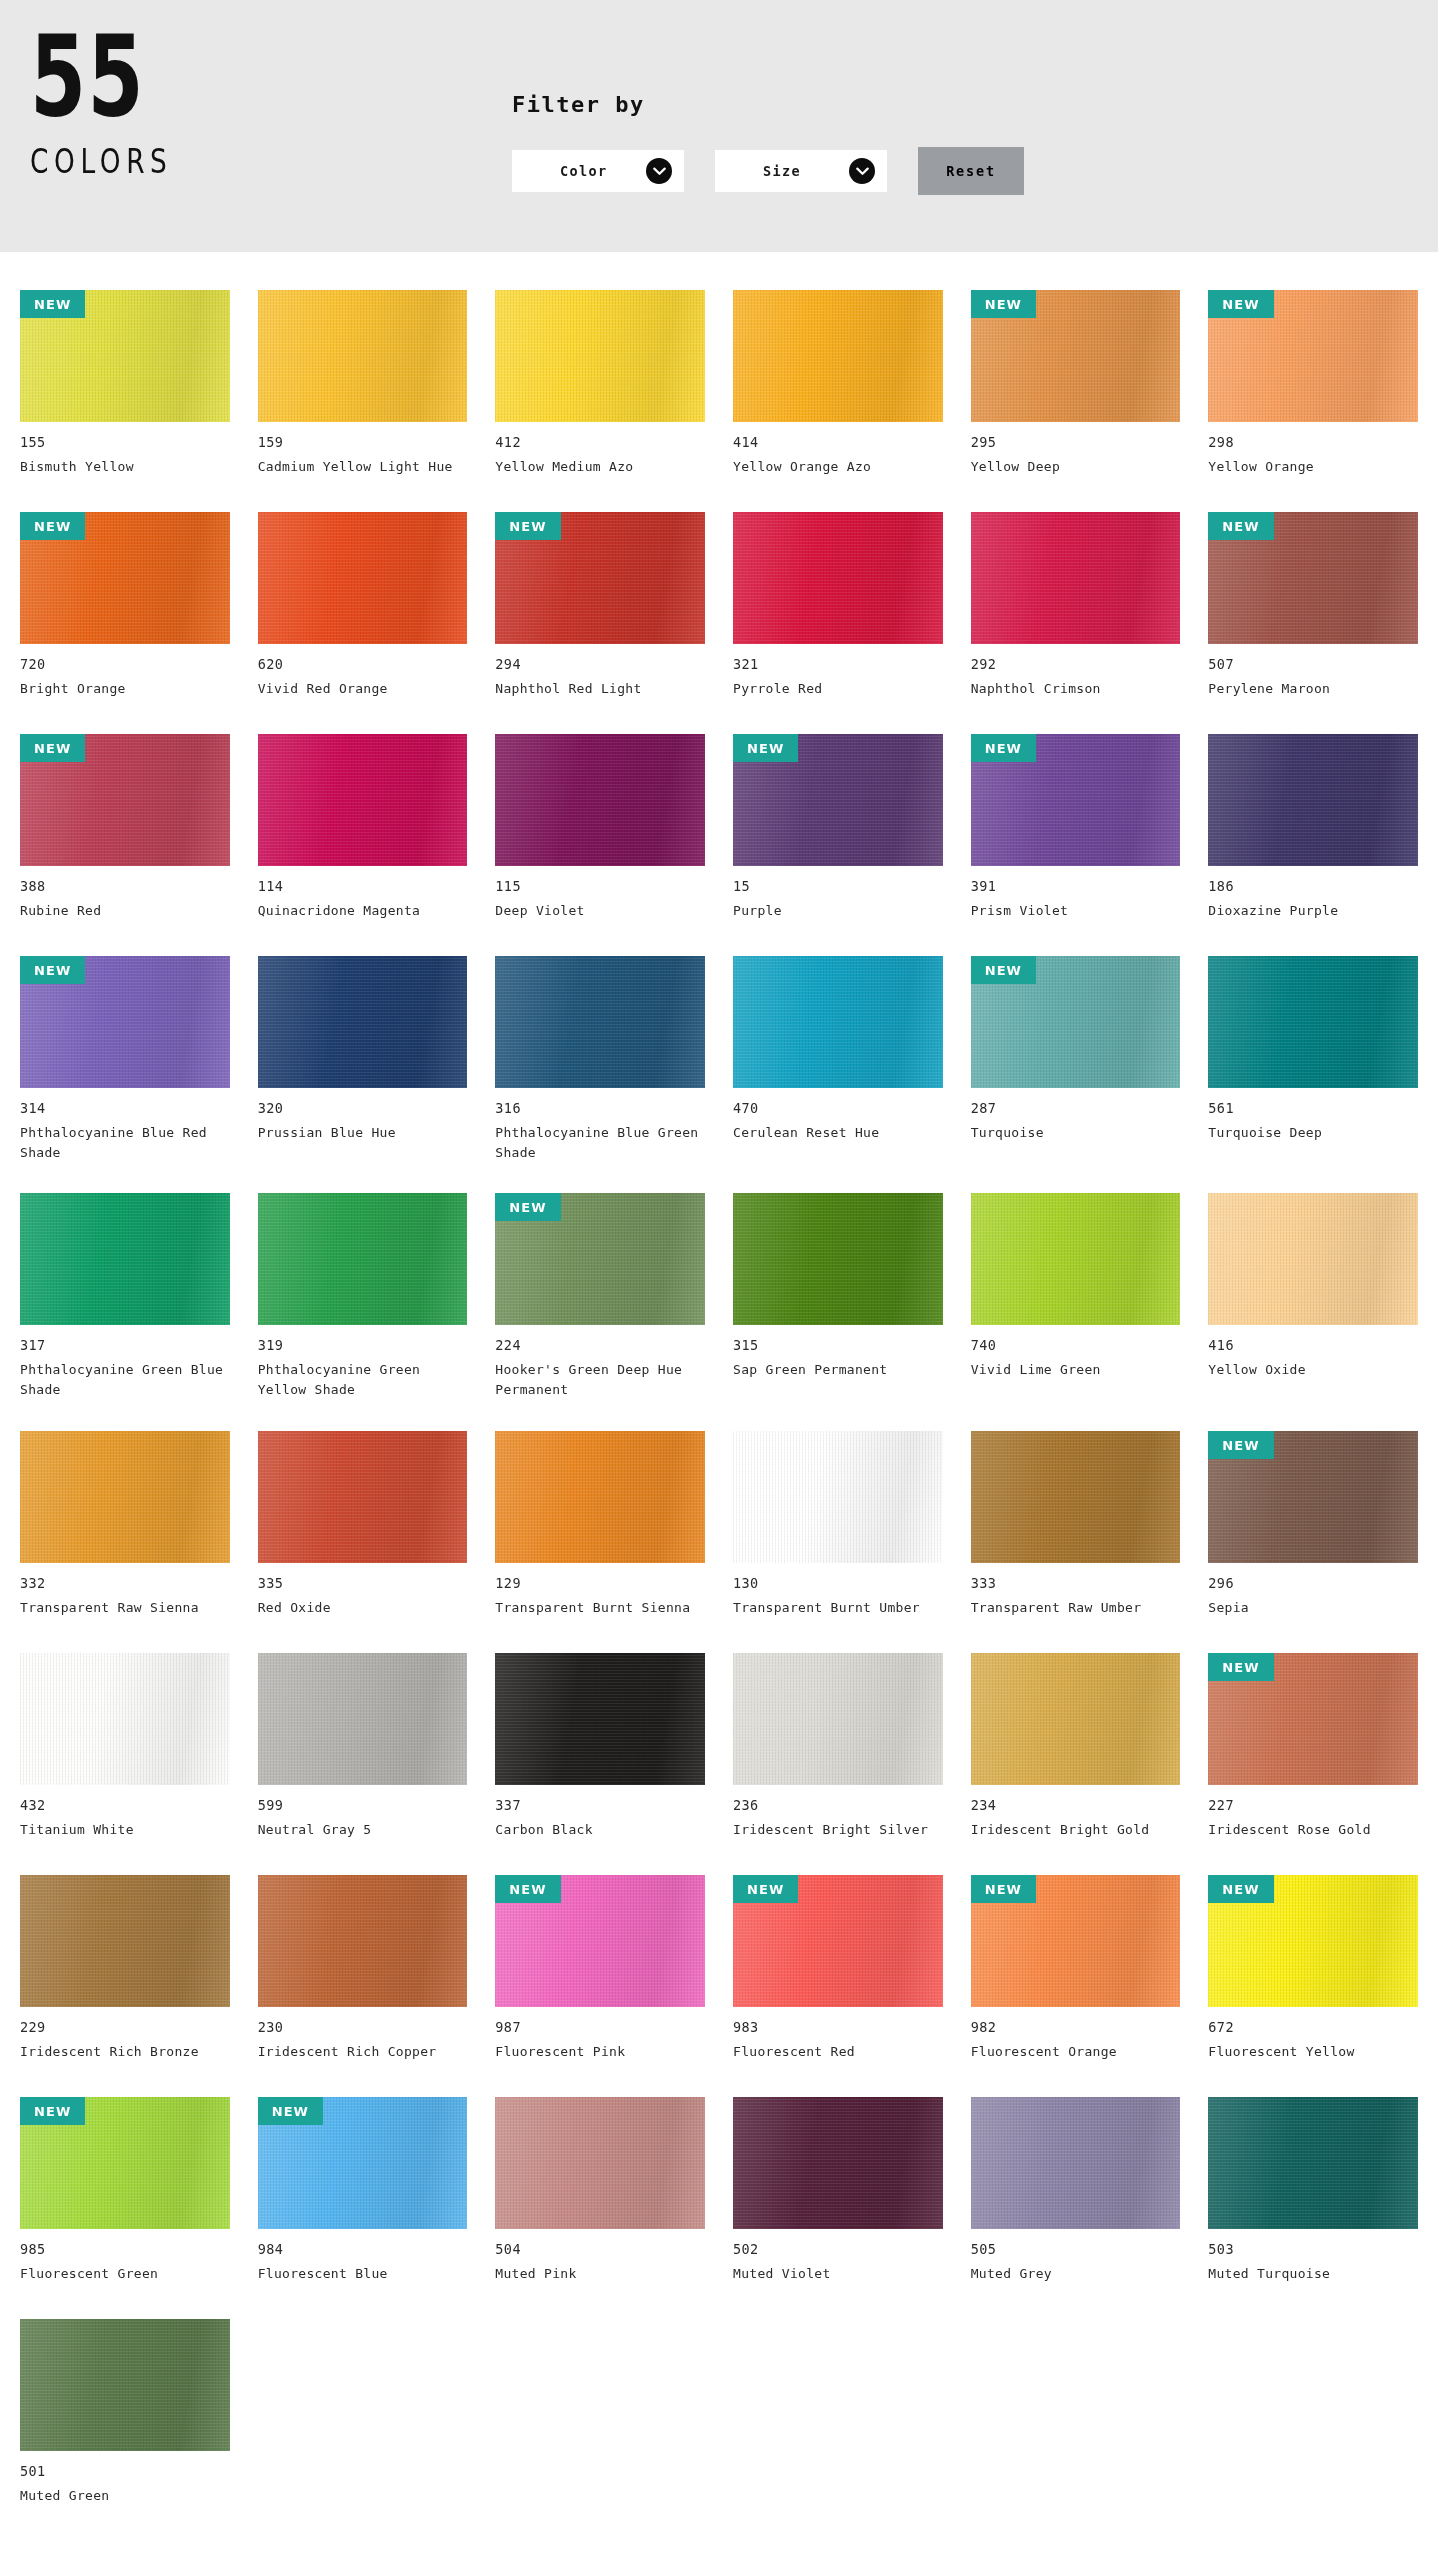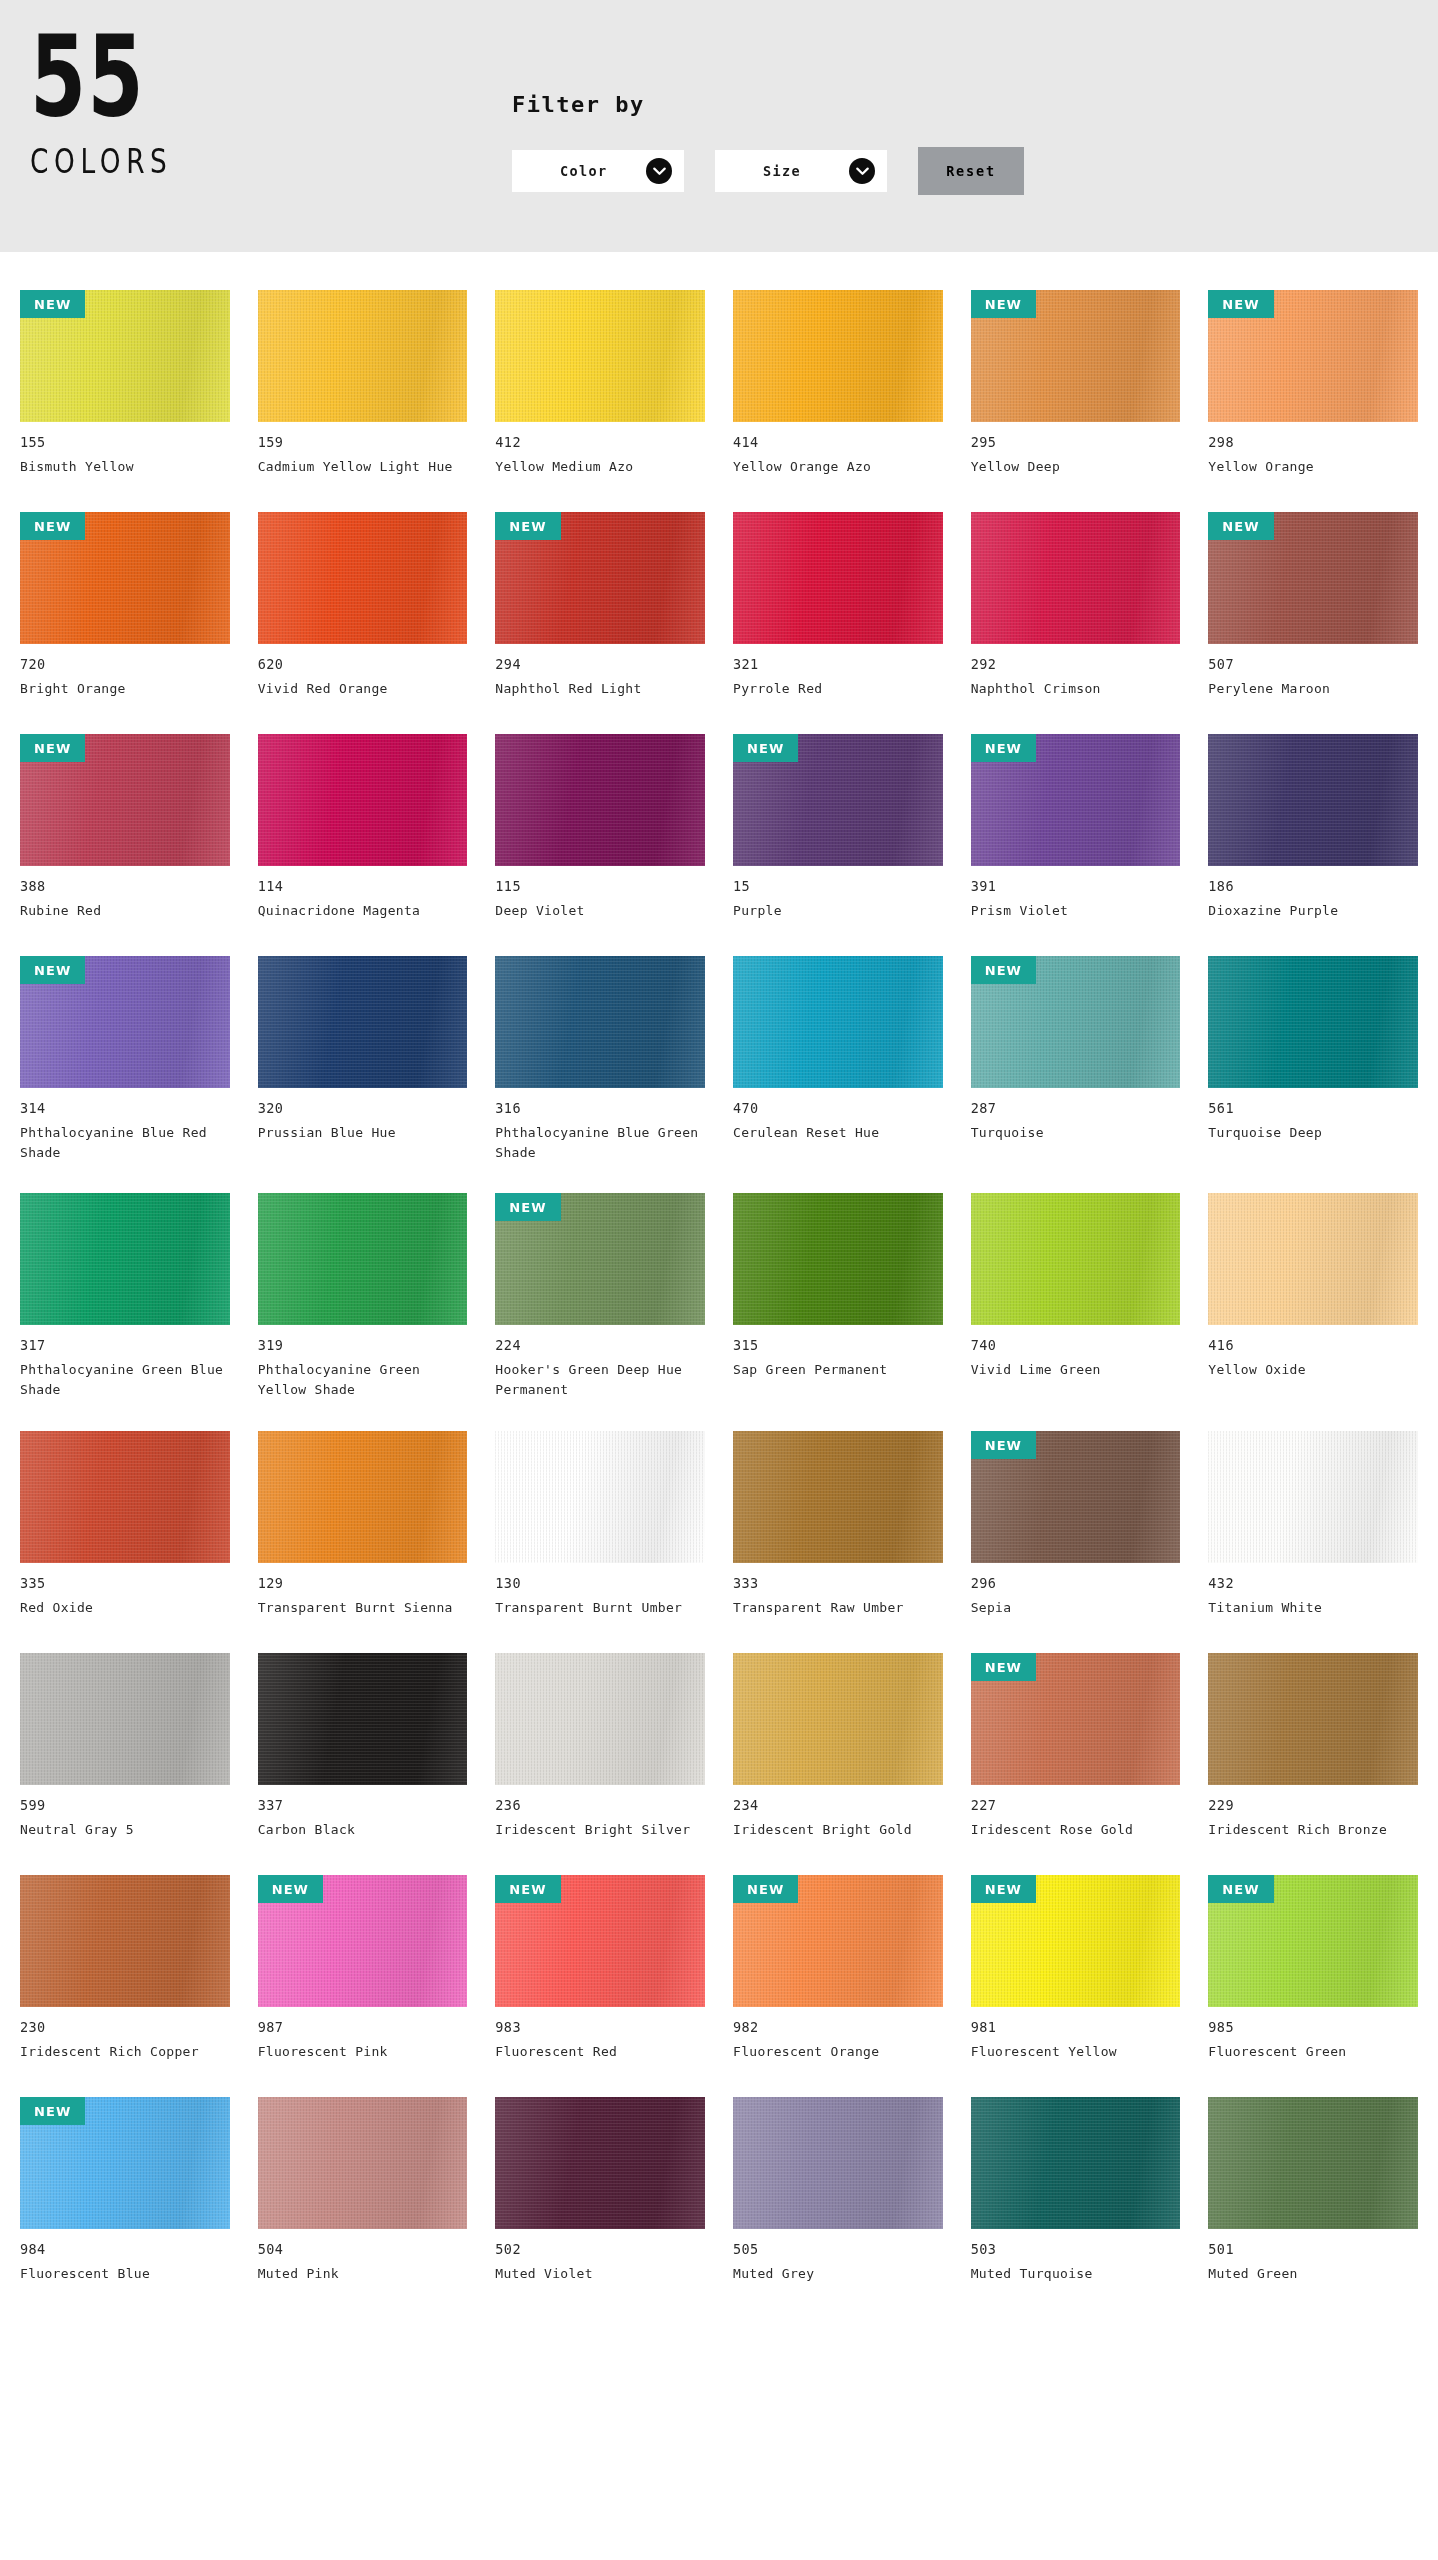--- a/index.html
+++ b/index.html
@@ -492,20 +492,29 @@
       <div class="swatch-chip">
         <div class="swatch-fill" style="background: rgb(251, 210, 149);"></div>
         <div class="swatch-texture"></div>
         <div class="swatch-sheen"></div>
       </div>
       <div class="swatch-code">416</div>
       <div class="swatch-name">Yellow Oxide</div>
     </div>
     <div class="swatch-cell">
       <div class="swatch-chip">
+        <div class="swatch-fill" style="background: rgb(230, 155, 44);"></div>
+        <div class="swatch-texture"></div>
+        <div class="swatch-sheen"></div>
+      </div>
+      <div class="swatch-code">332</div>
+      <div class="swatch-name">Transparent Raw Sienna</div>
+    </div>
+    <div class="swatch-cell">
+      <div class="swatch-chip">
         <div class="swatch-fill" style="background: rgb(204, 73, 48);"></div>
         <div class="swatch-texture"></div>
         <div class="swatch-sheen"></div>
       </div>
       <div class="swatch-code">335</div>
       <div class="swatch-name">Red Oxide</div>
     </div>
     <div class="swatch-cell">
       <div class="swatch-chip">
         <div class="swatch-fill" style="background: rgb(234, 135, 34);"></div>
@@ -646,21 +655,21 @@
       <div class="swatch-code">982</div>
       <div class="swatch-name">Fluorescent Orange</div>
     </div>
     <div class="swatch-cell">
       <div class="swatch-chip">
         <div class="swatch-fill" style="background: rgb(251, 240, 24);"></div>
         <div class="swatch-texture"></div>
         <div class="swatch-sheen"></div>
         <div class="new-badge" style="background: rgb(26, 163, 150);">NEW</div>
       </div>
-      <div class="swatch-code">981</div>
+      <div class="swatch-code">672</div>
       <div class="swatch-name">Fluorescent Yellow</div>
     </div>
     <div class="swatch-cell">
       <div class="swatch-chip">
         <div class="swatch-fill" style="background: rgb(165, 219, 62);"></div>
         <div class="swatch-texture"></div>
         <div class="swatch-sheen"></div>
         <div class="new-badge" style="background: rgb(26, 163, 150);">NEW</div>
       </div>
       <div class="swatch-code">985</div>

